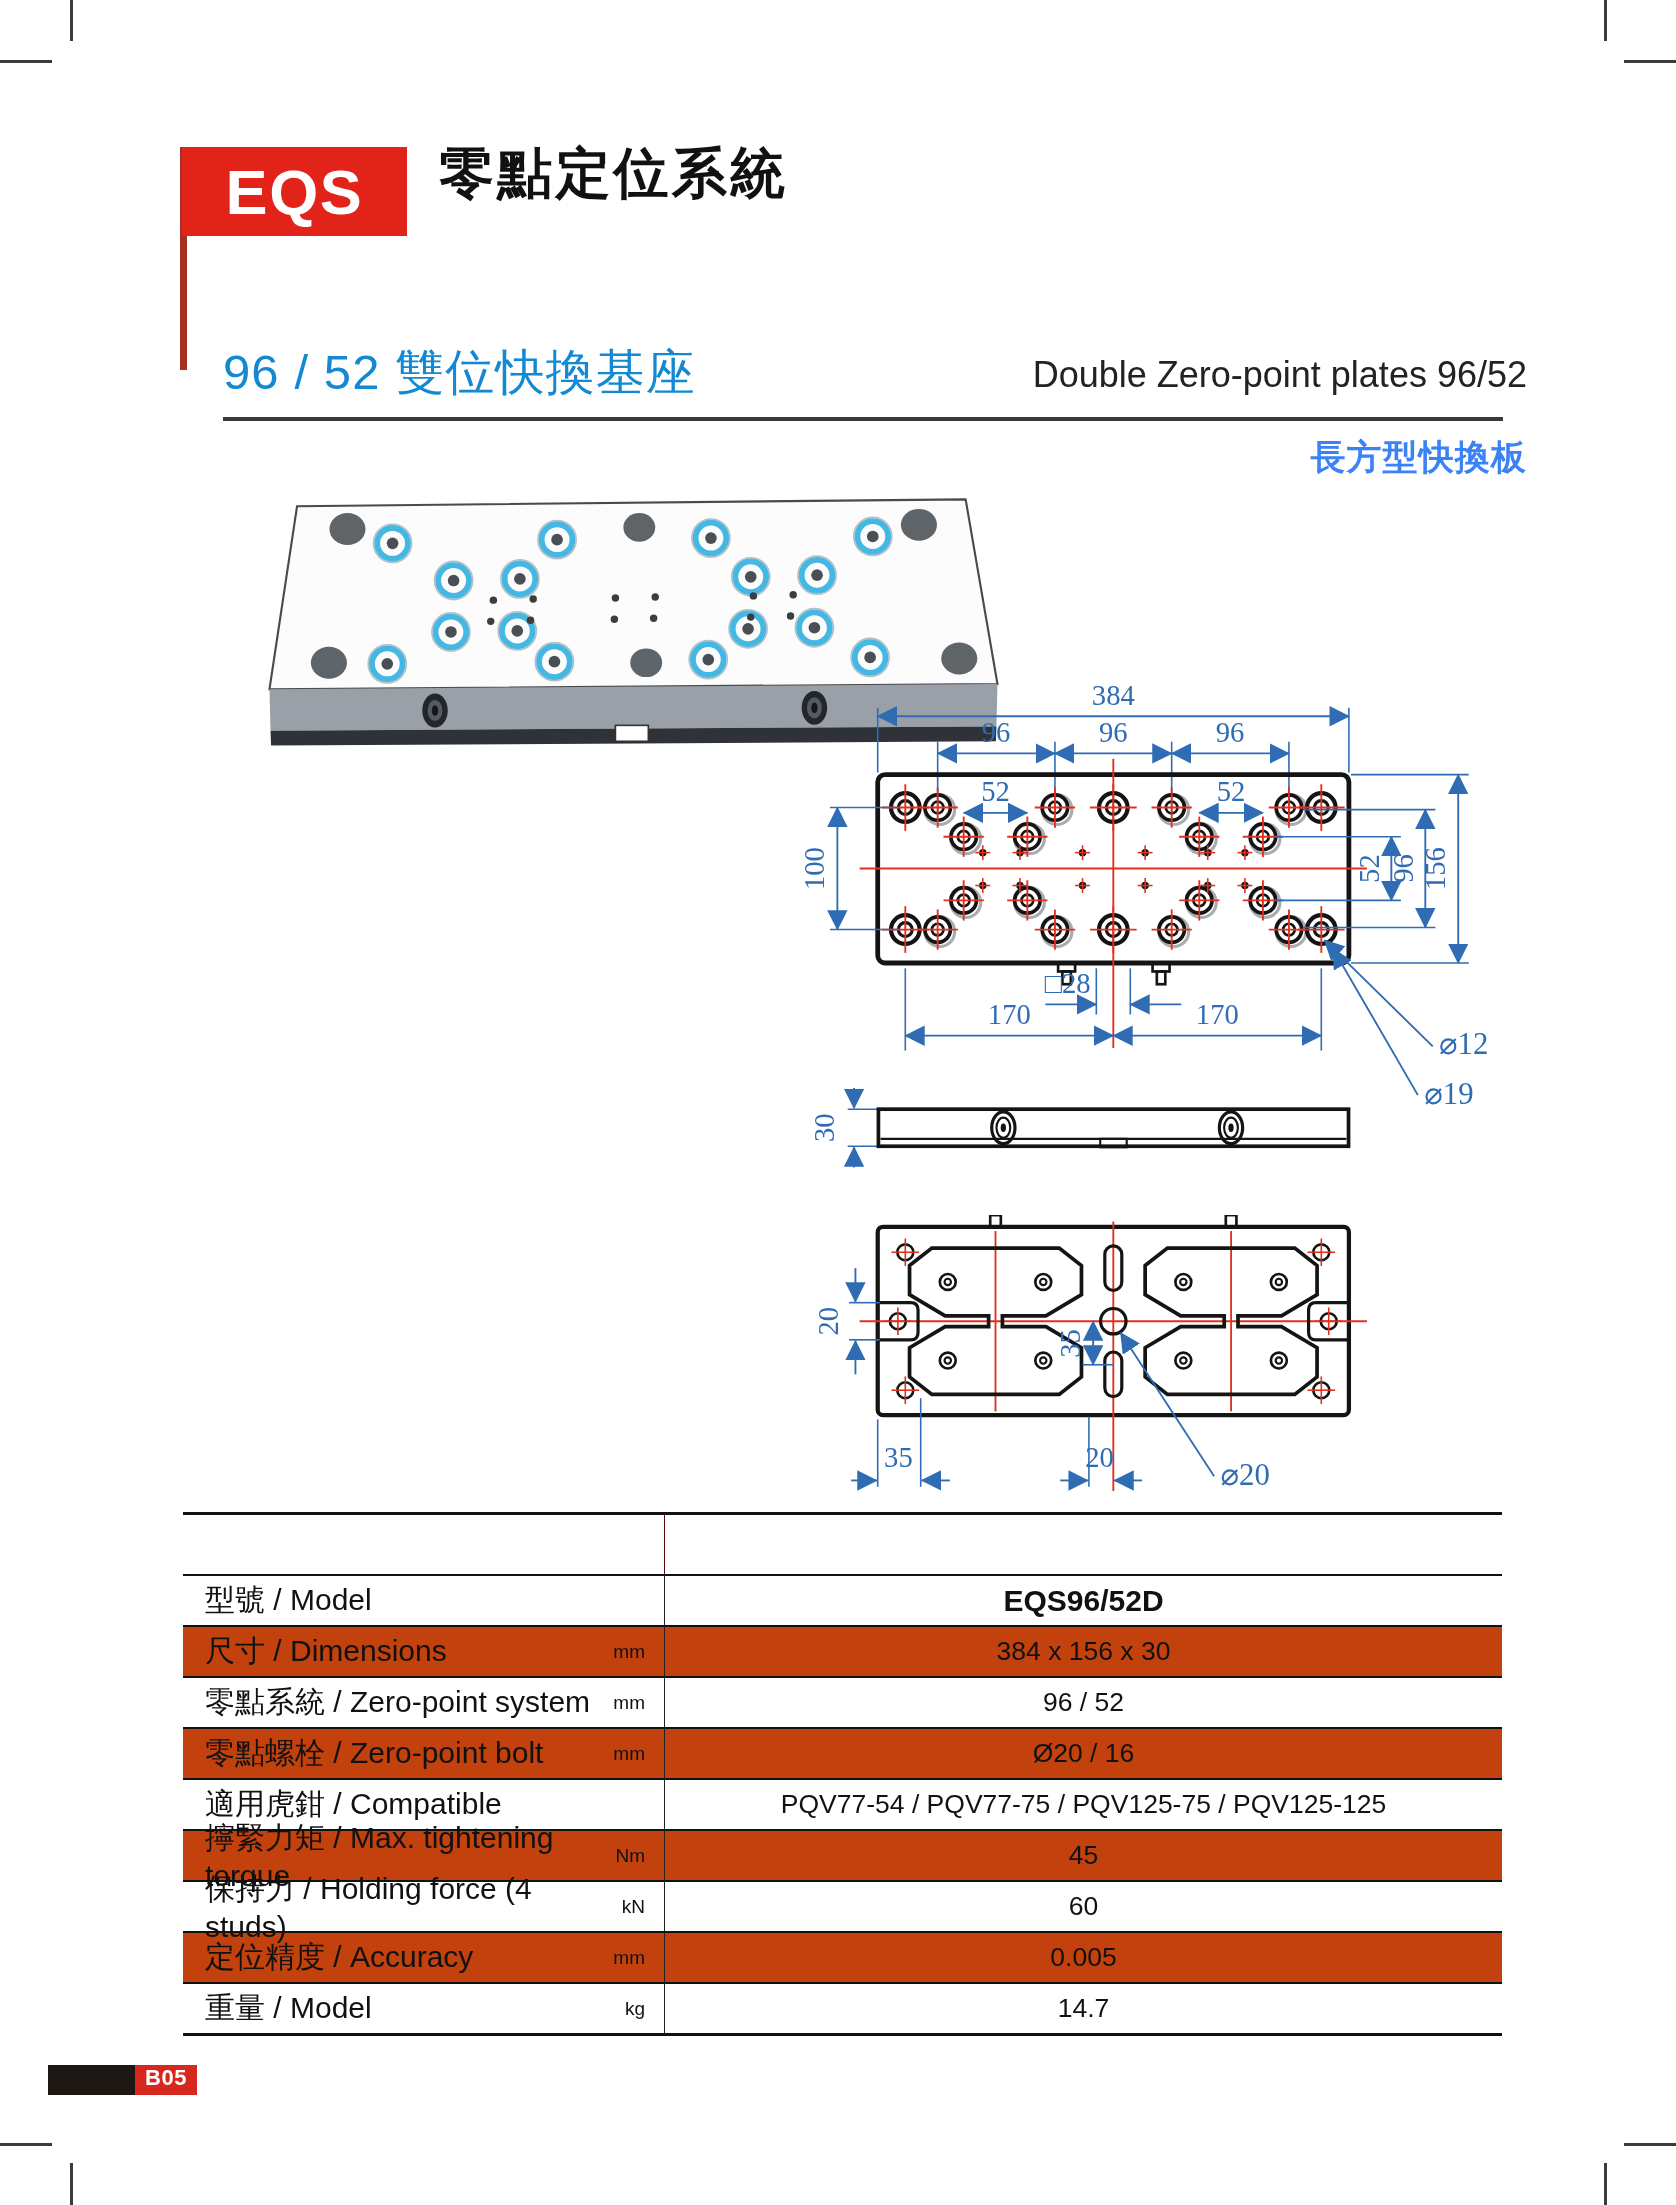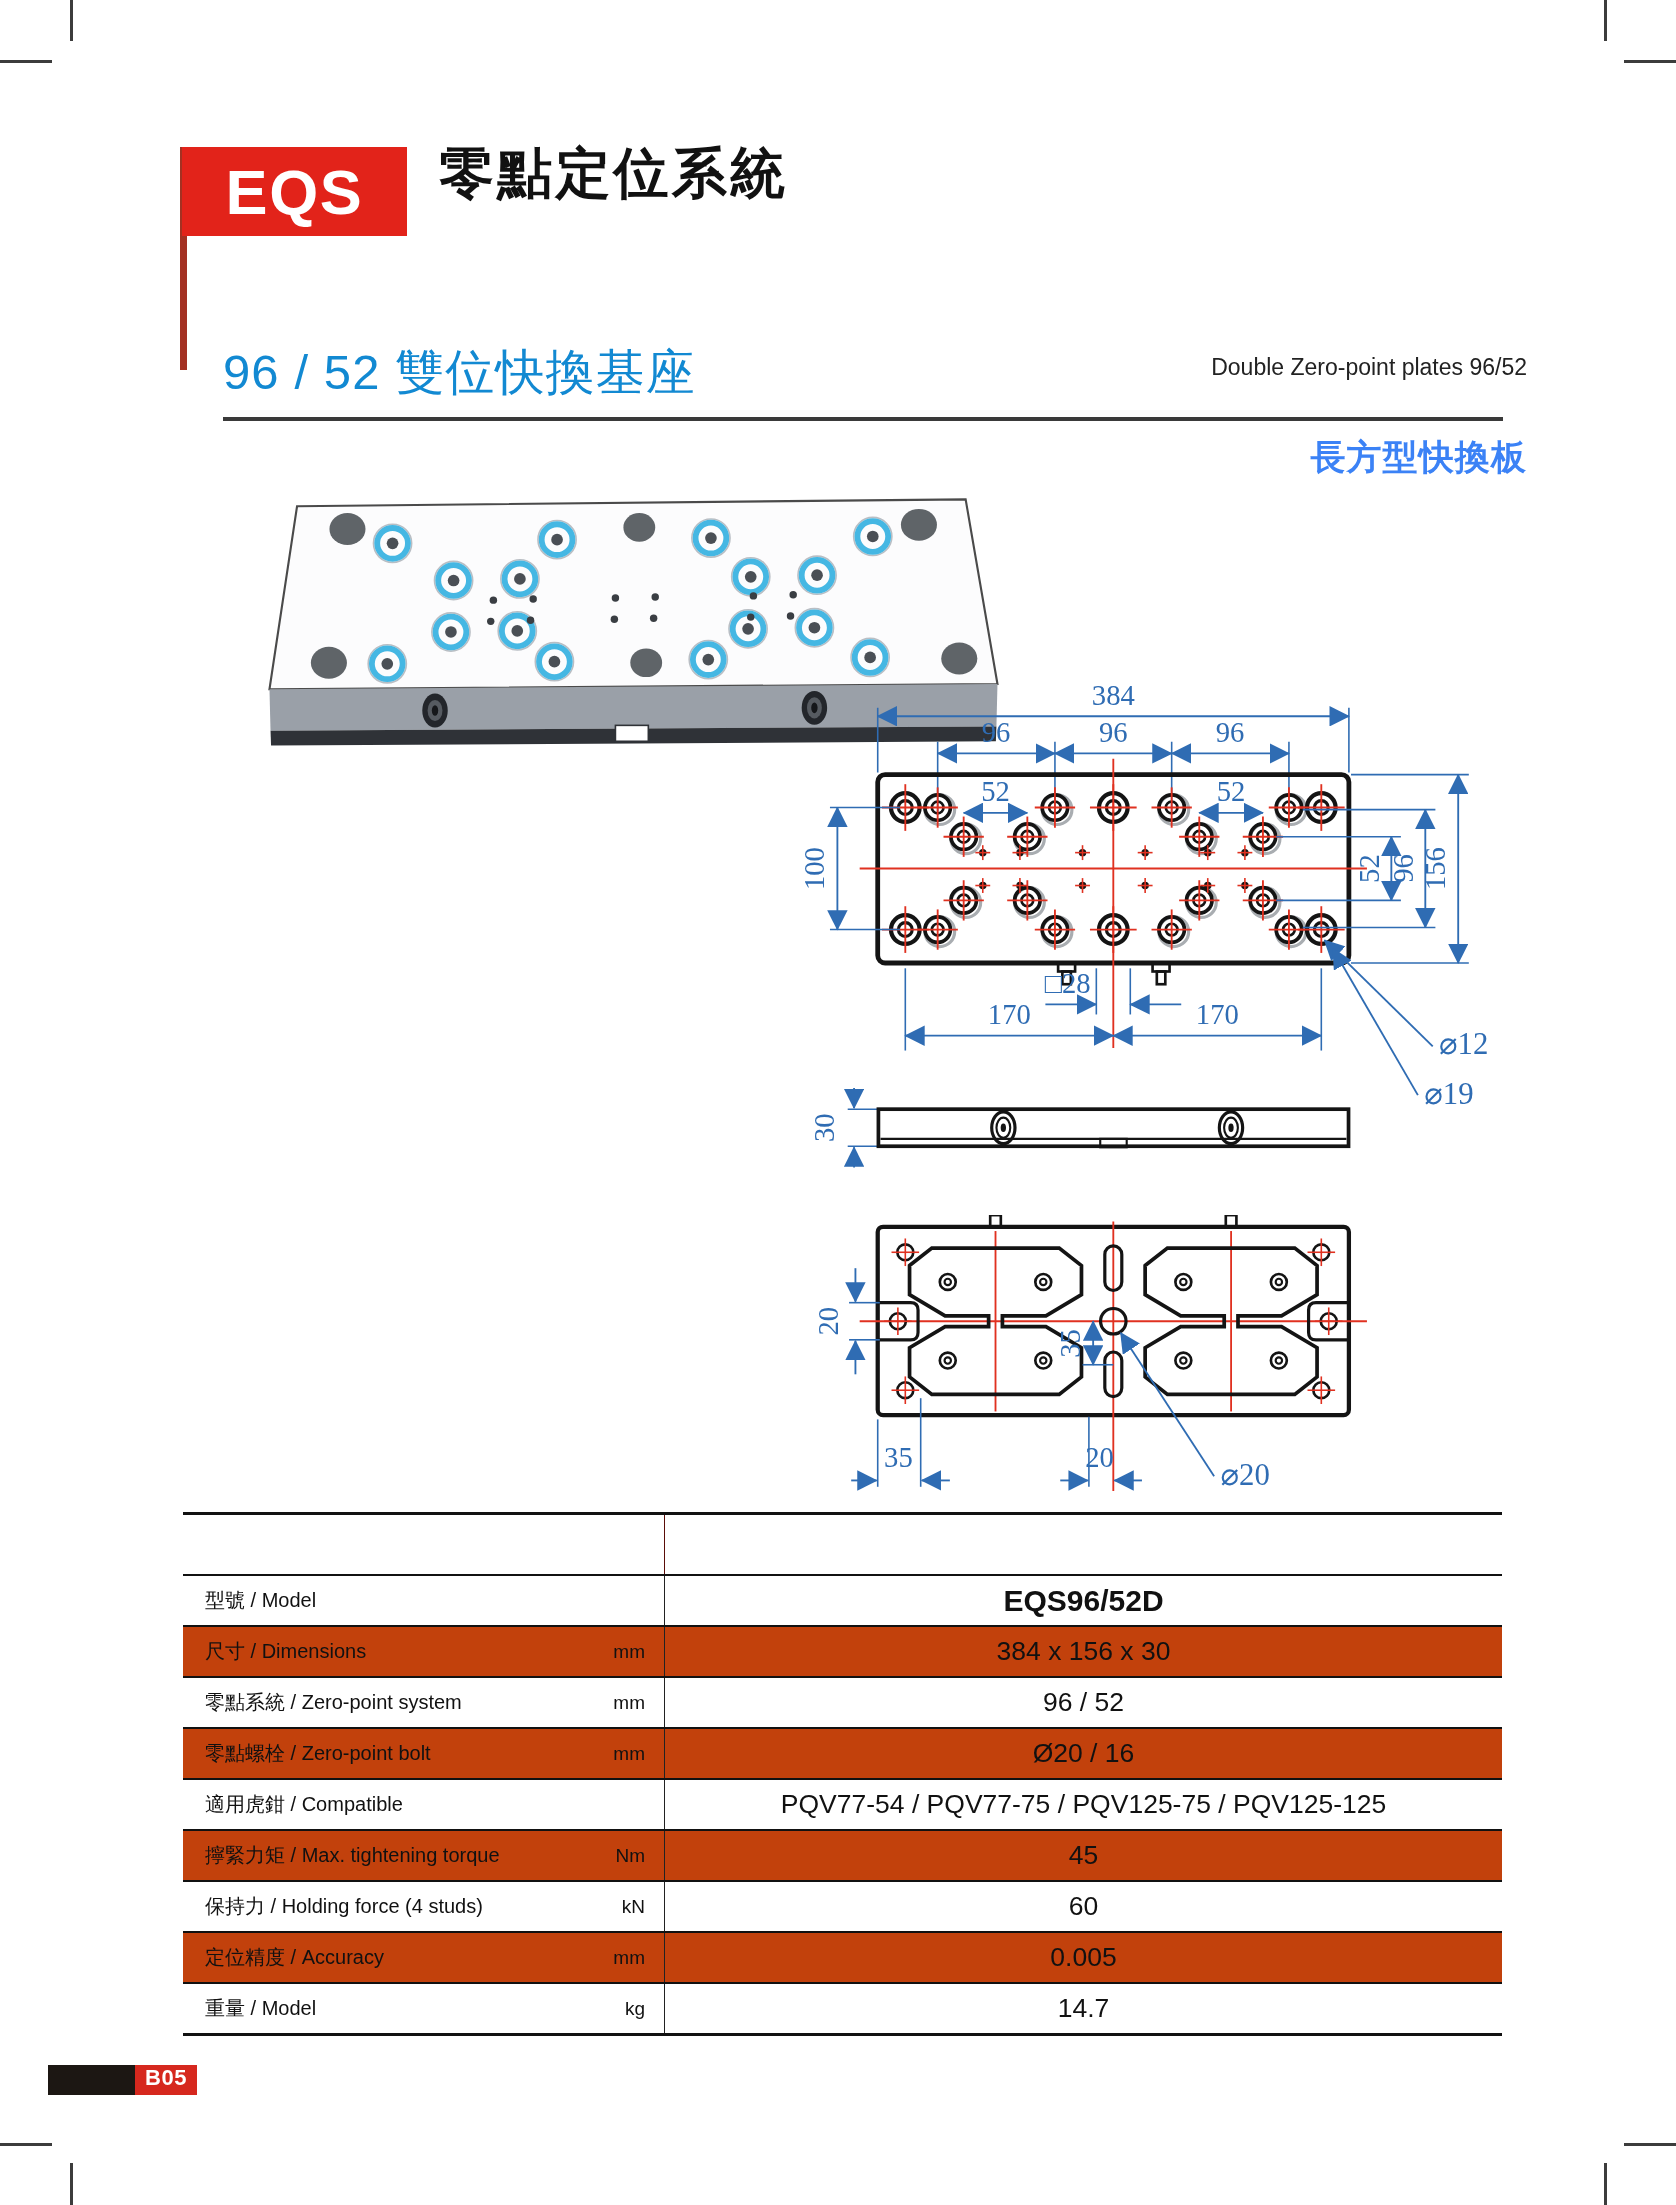--- a/index.html
+++ b/index.html
@@ -9,35 +9,35 @@
   
   .mark{position:absolute;background:#3c3c3c;}
   
   .flag-pole{position:absolute;left:180px;top:147px;width:6.9px;height:223px;background:#a43122;}
   .flag-box{position:absolute;left:182px;top:147px;width:225px;height:89px;background:#e2231a;
             display:flex;align-items:center;justify-content:center;}
   .flag-box .t{color:#ffffff;font-size:63px;font-weight:bold;letter-spacing:1.6px;}
   .title-zh{position:absolute;left:439px;top:137px;font-size:55px;font-weight:bold;letter-spacing:3.2px;color:#111;}
   .title-en{position:absolute;left:439px;top:203px;font-size:41px;color:#111;}
   .sec-zh{position:absolute;left:223px;top:340px;font-size:49px;font-weight:500;color:#1289d2;letter-spacing:1.1px;}
-  .sec-en{position:absolute;right:174px;top:354px;font-size:23px;color:#222;}
+  .sec-en{position:absolute;right:174px;top:354px;font-size:36px;color:#222;}
   .rule{position:absolute;left:223px;top:417px;width:1280px;height:4.2px;background:#3a3a3a;}
   .sub-zh{position:absolute;right:174px;top:434px;font-size:35px;font-weight:600;color:#3b82f6;letter-spacing:1.1px;}
   
   .spec{position:absolute;left:183px;top:1512px;width:1319px;border-top:3.7px solid #111;border-bottom:3.7px solid #111;}
   .thead{height:59px;display:flex;background:linear-gradient(180deg,#5f0d09 0%,#a81b12 20%,#d92d1d 52%,#c22415 75%,#600d08 100%);
          border-bottom:3.2px solid #111;}
   .thead .tlabel{border-right:1.6px solid #5a0d08;}
   .thead .lab,.thead .tvalue{color:#fff;font-weight:bold;}
   .trow{height:49px;display:flex;background:#fff;border-bottom:2.7px solid #111;}
   .trow:last-child{border-bottom:none;}
   .trow.shaded{background:#c2410c;}
   .tlabel{width:482px;display:flex;align-items:center;box-sizing:border-box;padding-left:22px;padding-right:19px;
           border-right:1.6px solid #222;justify-content:space-between;}
-  .lab{font-size:20px;color:#111;}
+  .lab{font-size:30px;color:#111;}
   .unit{font-size:19px;color:#111;margin-left:10.6px;white-space:nowrap;}
   .tvalue{flex:1;display:flex;align-items:center;justify-content:center;font-size:26.5px;color:#111;text-align:center;padding:0 10.6px;}
   .tvalue.bold{font-weight:bold;font-size:30px;}
   .thead .tvalue{font-size:30px;}
   
   .foot-black{position:absolute;left:48px;top:2065px;width:88px;height:30px;background:#1c1713;}
   .foot-red{position:absolute;left:135px;top:2065px;width:62px;height:30px;background:#d6281e;
             display:flex;align-items:flex-start;justify-content:center;}
   .foot-red .t{color:#fff;font-weight:bold;font-size:22px;letter-spacing:0.5px;}
   

